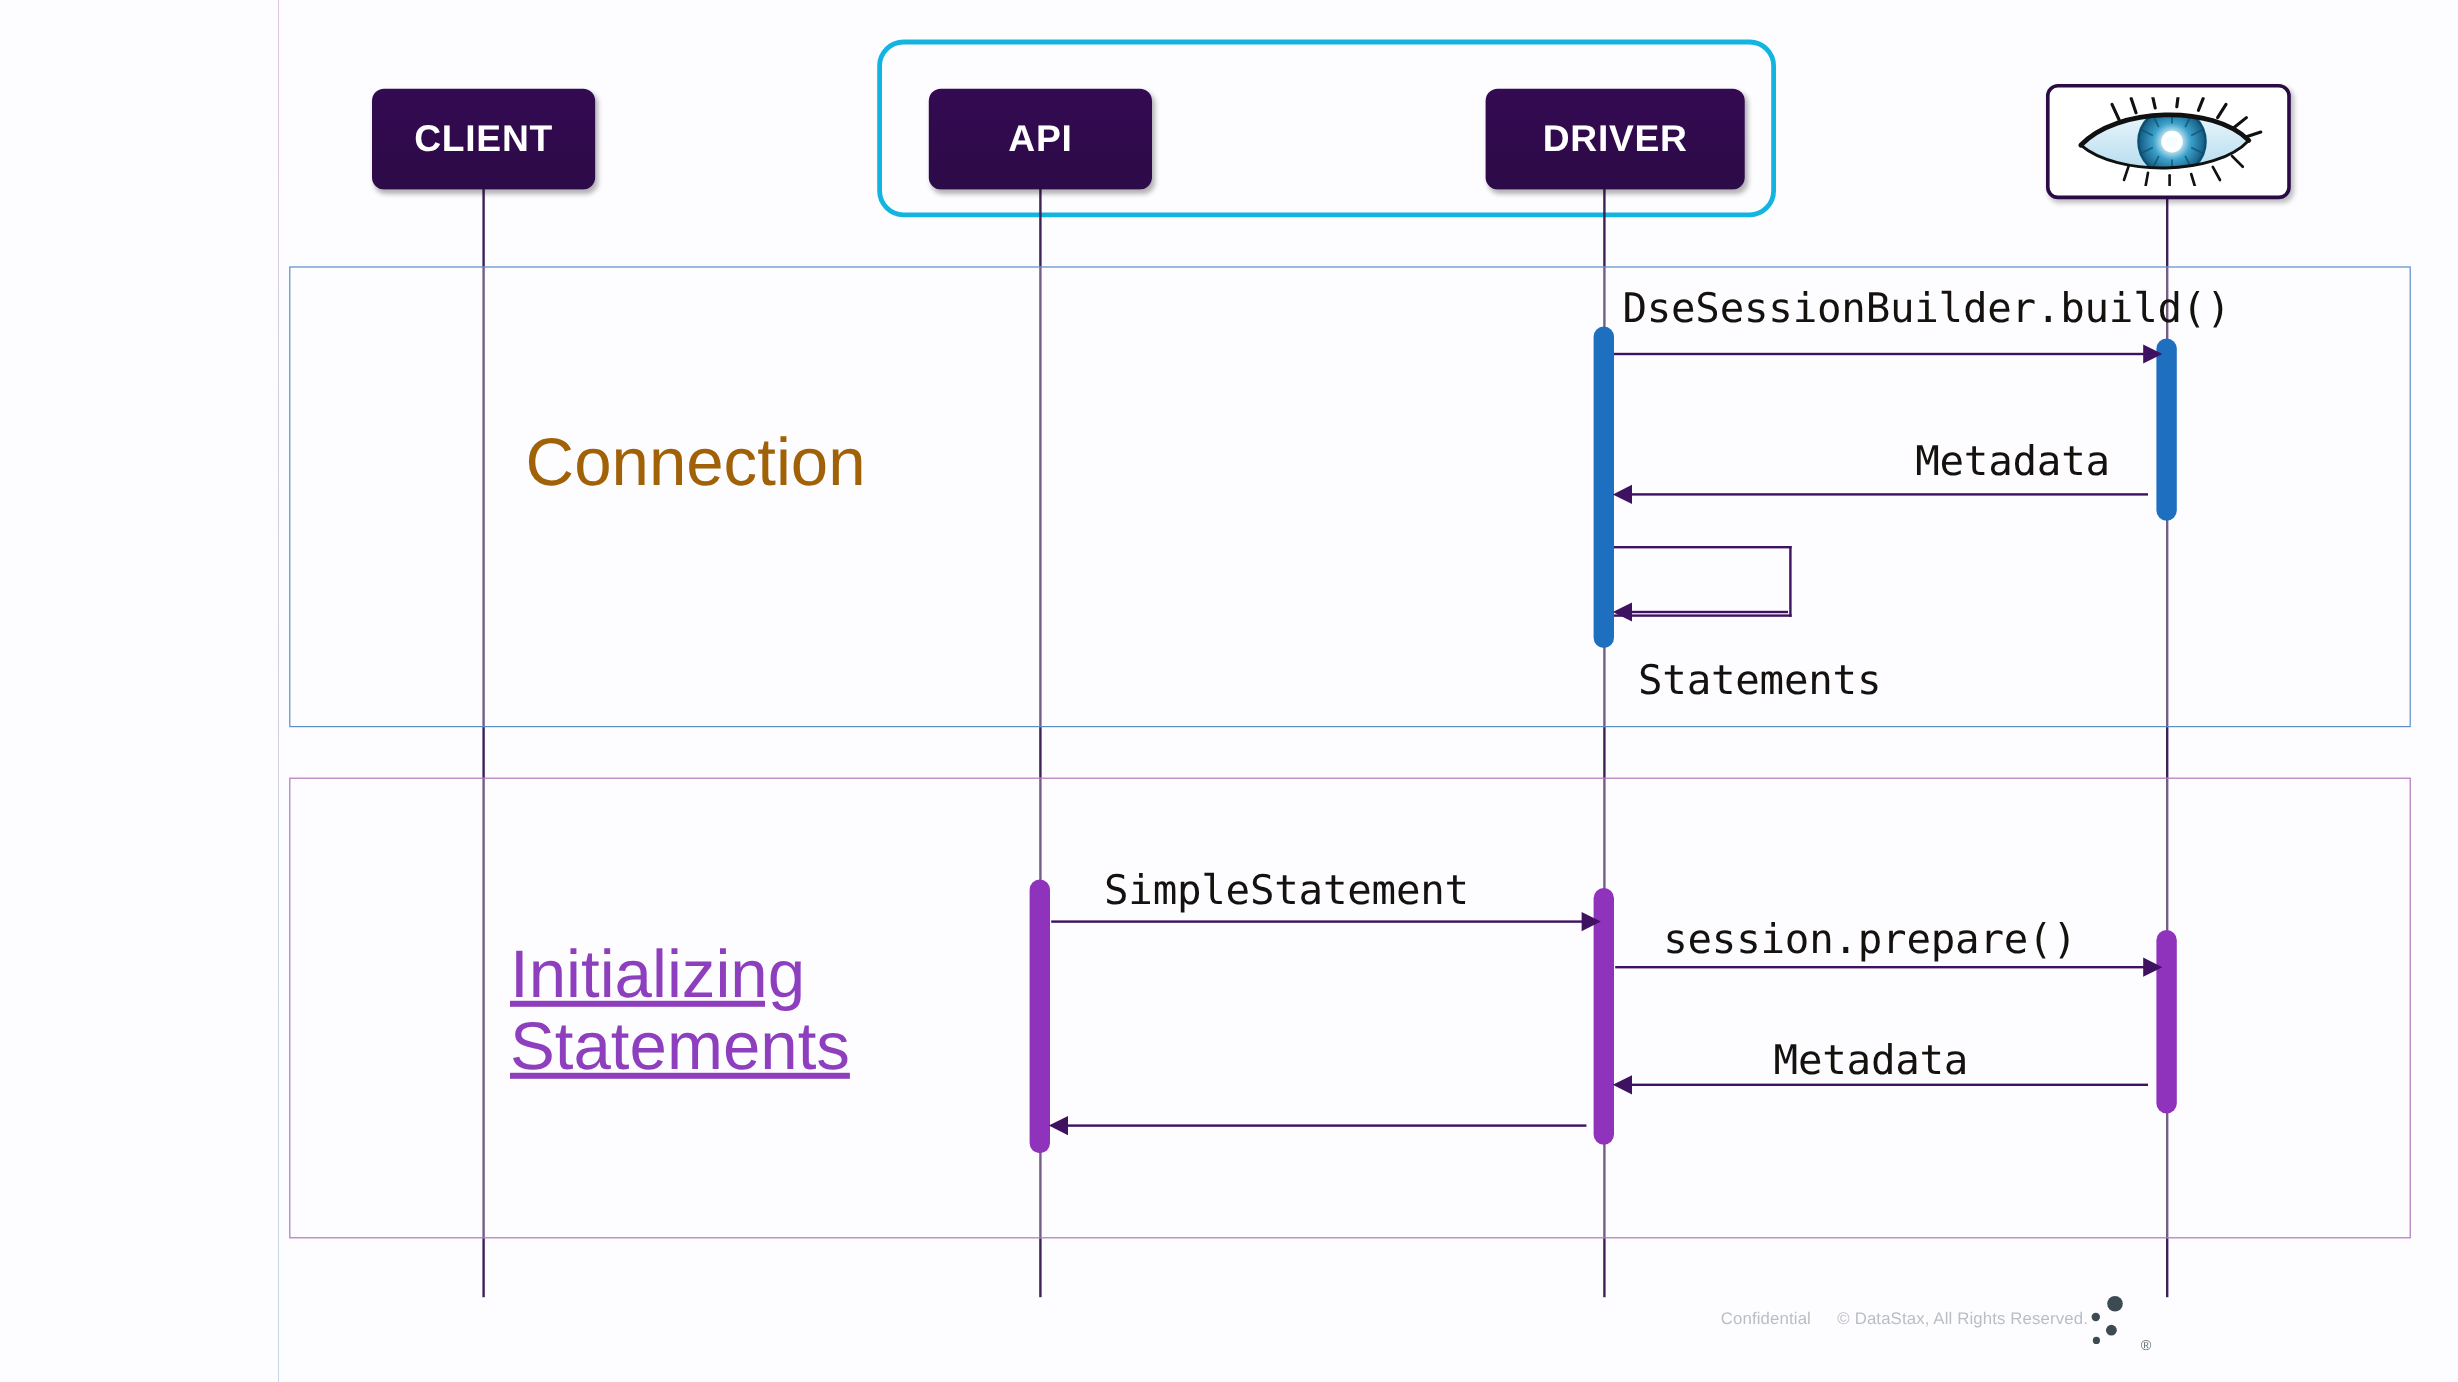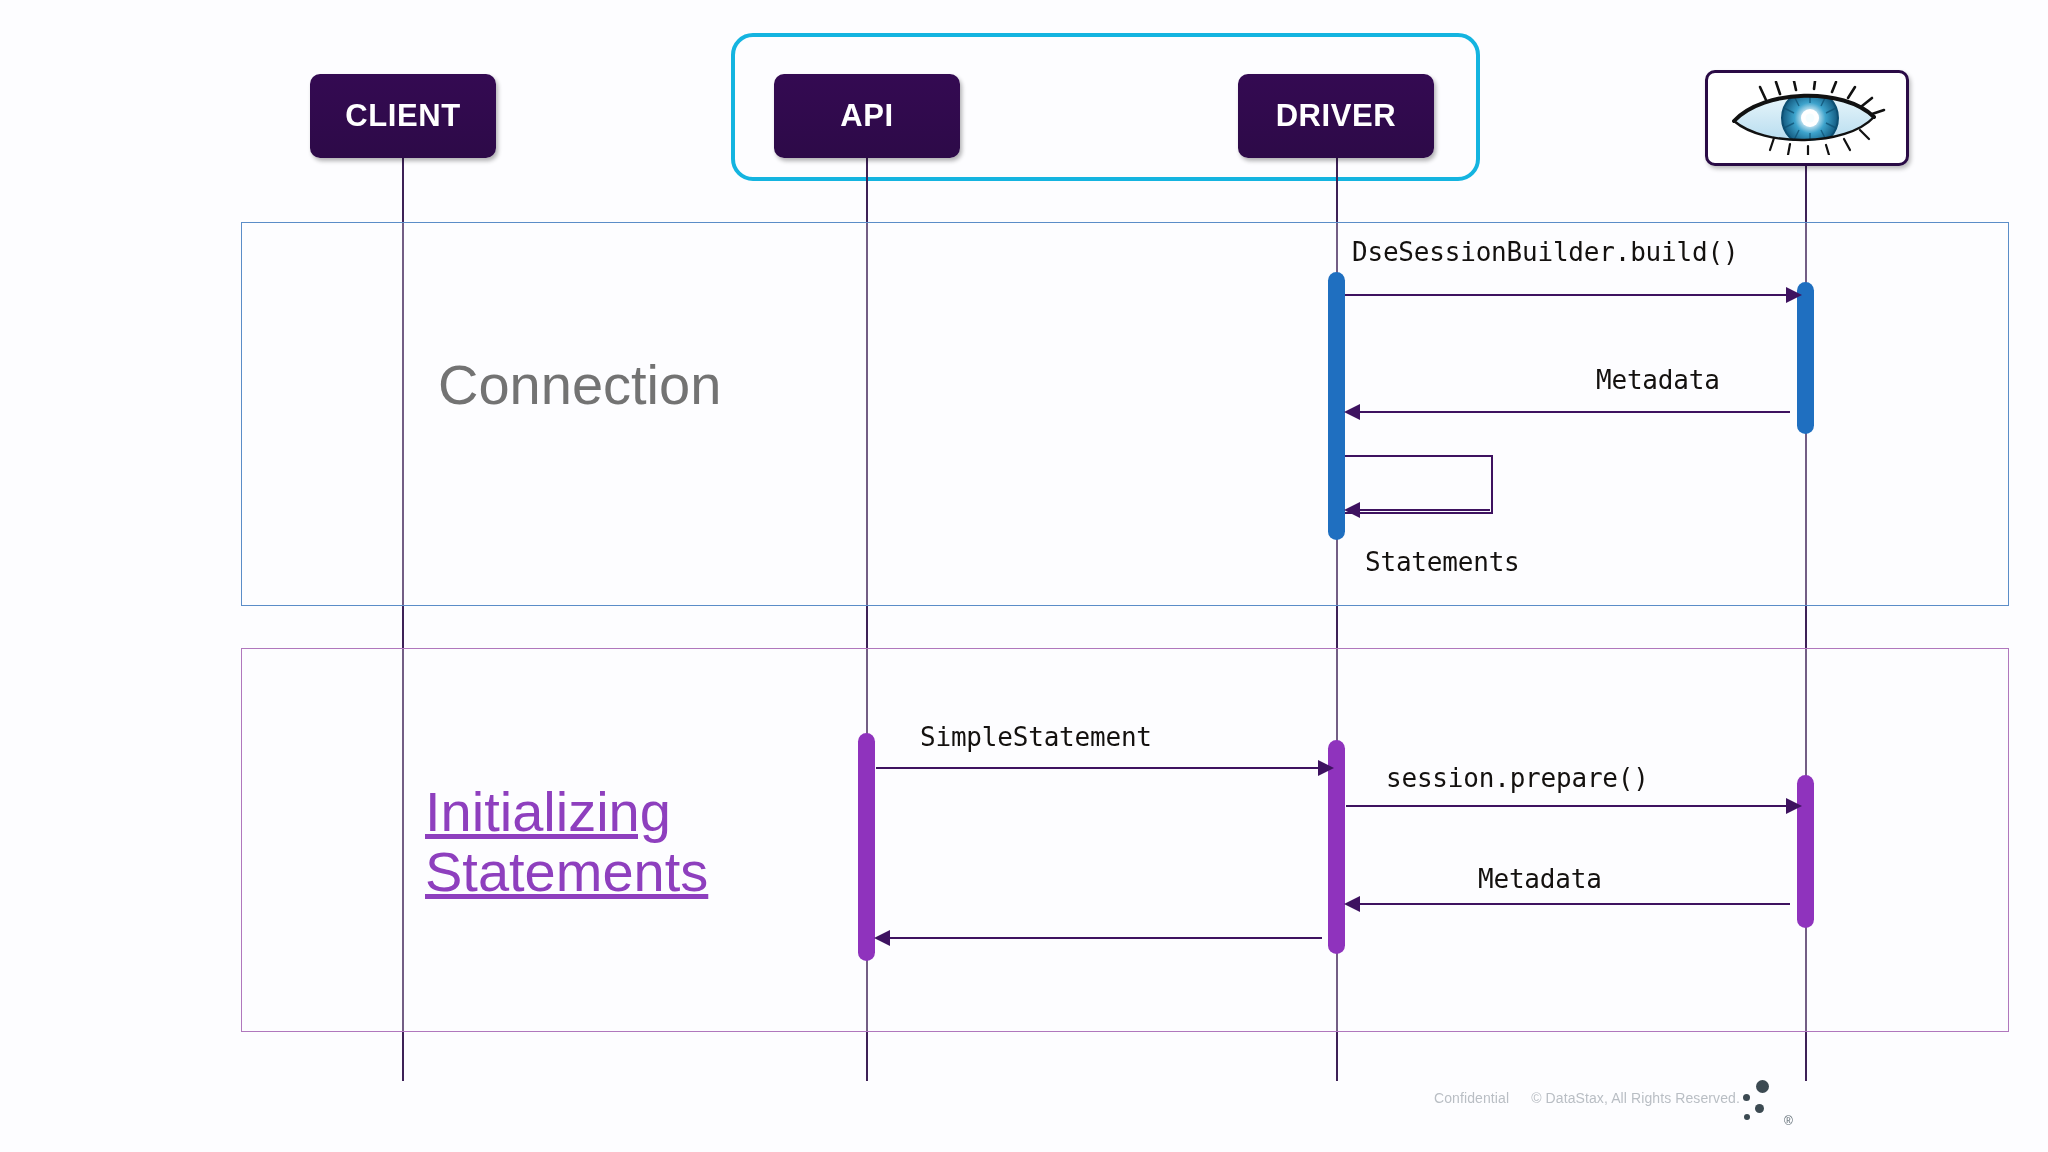--- a/index.html
+++ b/index.html
@@ -45,42 +45,42 @@
 
   
   .section{position:absolute;background:rgba(255,255,255,.28);}
   .section.blue{border:1.6px solid #5b8dc8;}
   .section.purple{border:1.6px solid #b077bd;}
 
   .section-title{
     position:absolute;font-size:56px;line-height:1.07;font-weight:400;
     font-family:"Liberation Sans",sans-serif;white-space:pre-line;
   }
-  .section-title.blue{color:#737373;}
+  .section-title.blue{color:#a16207;}
   .section-title.purple{color:#8e3fbe;}
 
   
   .activation{position:absolute;width:17px;border-radius:9px;}
   .activation.blue{background:#1f6fc0;}
   .activation.purple{background:#8f33bd;}
 
   
   .msg-line{position:absolute;height:2px;background:#3e1260;}
   .arrow-head{position:absolute;width:0;height:0;}
   .arrow-head.right{
     border-top:8px solid transparent;border-bottom:8px solid transparent;
     border-left:16px solid #3e1260;
   }
   .arrow-head.left{
     border-top:8px solid transparent;border-bottom:8px solid transparent;
     border-right:16px solid #3e1260;
   }
   .msg-label{
     position:absolute;font-family:"DejaVu Sans Mono",monospace;
-    font-size:26px;color:#14110f;white-space:nowrap;letter-spacing:-.2px;
+    font-size:34px;color:#14110f;white-space:nowrap;letter-spacing:-.2px;
   }
 
   
   .self-loop{position:absolute;border:2px solid #3e1260;border-left:none;}
 
   
   .footer{position:absolute;display:flex;align-items:center;}
   .footer-text{font-size:14px;color:#b9bec4;letter-spacing:.1px;}
   .footer-sep{display:inline-block;width:22px;}
   .logo-wrap{position:absolute;display:flex;align-items:flex-end;}
@@ -119,21 +119,21 @@
   <div class="lifeline" style="left:1805px;top:131px;height:950px;"></div>
 
   <div class="pbox" style="left:774px;top:74px;width:186px;">
     <span>API</span>
   </div>
 
   <div class="pbox" style="left:310px;top:74px;width:186px;">
     <span>CLIENT</span>
   </div>
 
-  <div class="pbox" style="left:1238px;top:74px;width:196px;">
+  <div class="pbox" style="left:1238px;top:74px;width:216px;">
     <span>DRIVER</span>
   </div>
 
   <div class="pbox eye" style="left:1705px;top:70px;width:198px;height:90px;">
     <svg width="170" height="74" viewBox="0 0 170 74">
       <defs>
         <radialGradient id="irisG" cx="50%" cy="50%" r="50%">
           <stop offset="0%" stop-color="#ffffff"></stop>
           <stop offset="26%" stop-color="#cfe9f5"></stop>
           <stop offset="55%" stop-color="#3da3cc"></stop>

